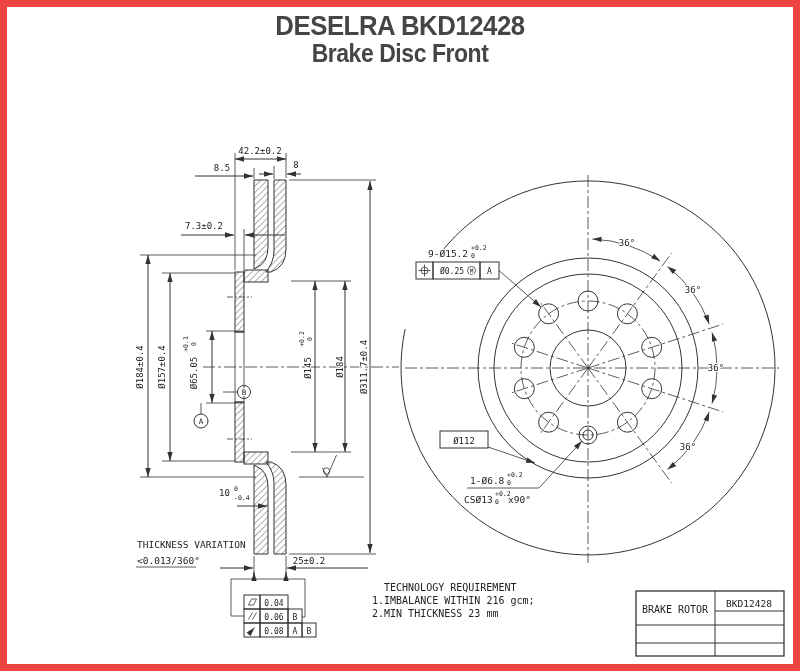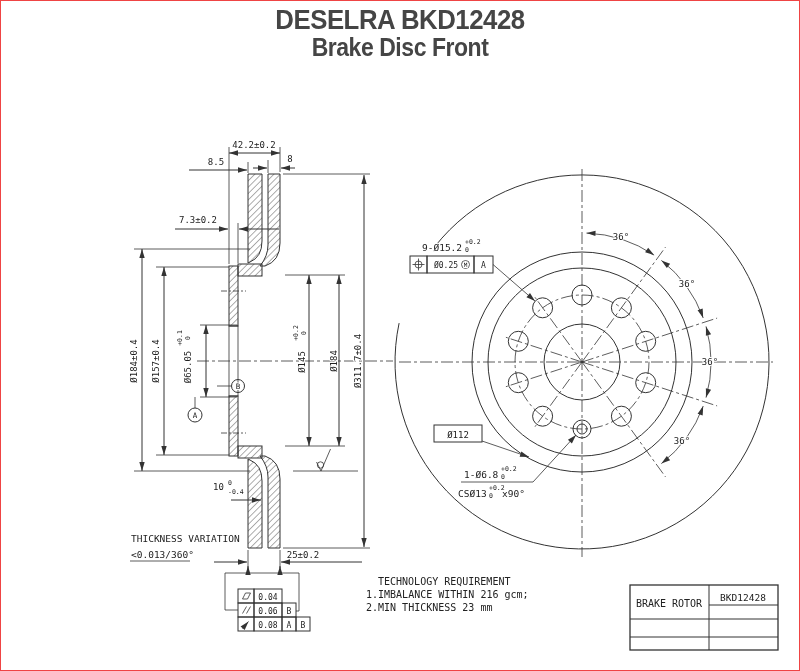--- a/index.html
+++ b/index.html
@@ -4,21 +4,21 @@
 <style>
   :root{
     --line-color:#333333;
     --text-color:#222222;
     --title-color:#454545;
     --bg:#ffffff;
   }
   html,body{margin:0;padding:0;}
   body{background:var(--bg);font-family:"DejaVu Sans Mono",monospace;}
   .page{position:relative;width:800px;height:671px;background:var(--bg);
-        border:1px solid #ef4444;box-sizing:border-box;overflow:hidden;}
+        border:7px solid #ef4444;box-sizing:border-box;overflow:hidden;}
   .title-wrap{position:absolute;top:4px;left:0;width:100%;text-align:center;z-index:2;
               font-family:"Liberation Sans",sans-serif;color:var(--title-color);}
   .title-line1{font-size:28px;font-weight:700;letter-spacing:-0.5px;line-height:1.05;
                transform:scaleX(0.92);transform-origin:center;}
   .title-line2{font-size:25px;font-weight:700;letter-spacing:-0.5px;line-height:1.1;
                transform:scaleX(0.92);transform-origin:center;}
   svg{position:absolute;top:0;left:0;}
   .ln{stroke:var(--line-color);stroke-width:1;fill:none;}
   .lnt{stroke:var(--line-color);stroke-width:0.8;fill:none;}
   .lnb{stroke:var(--line-color);stroke-width:1.3;fill:none;}

